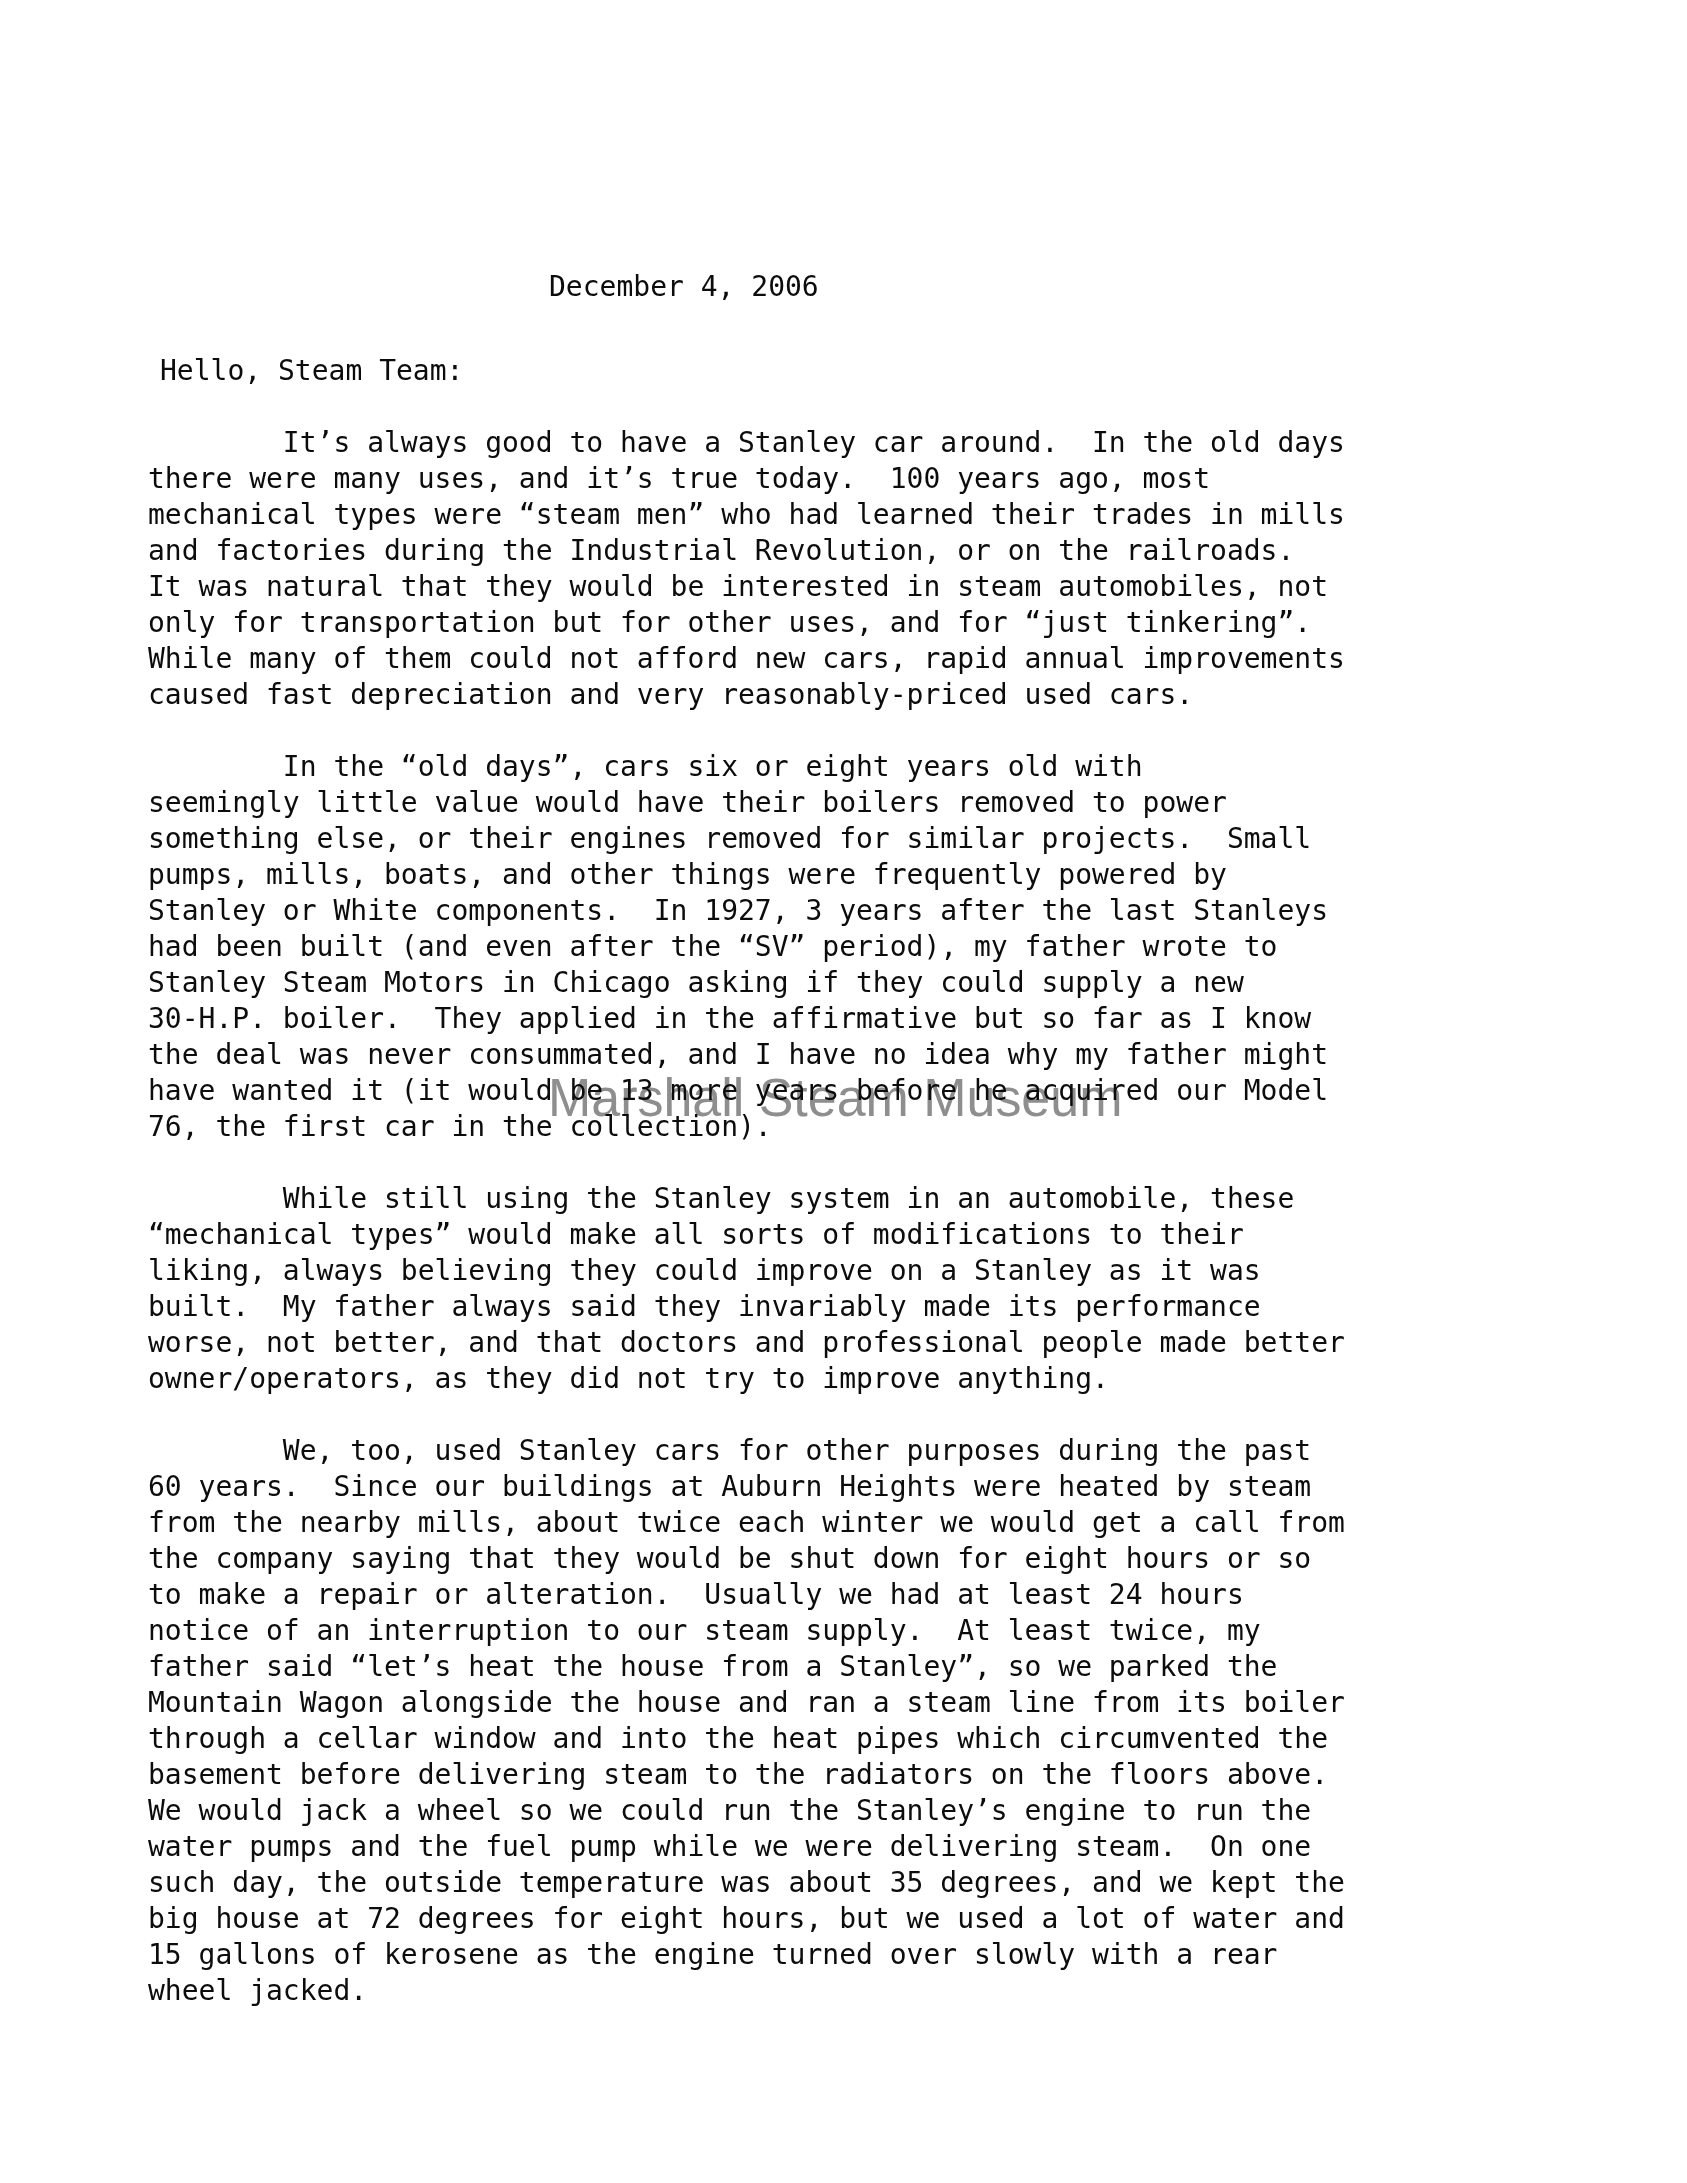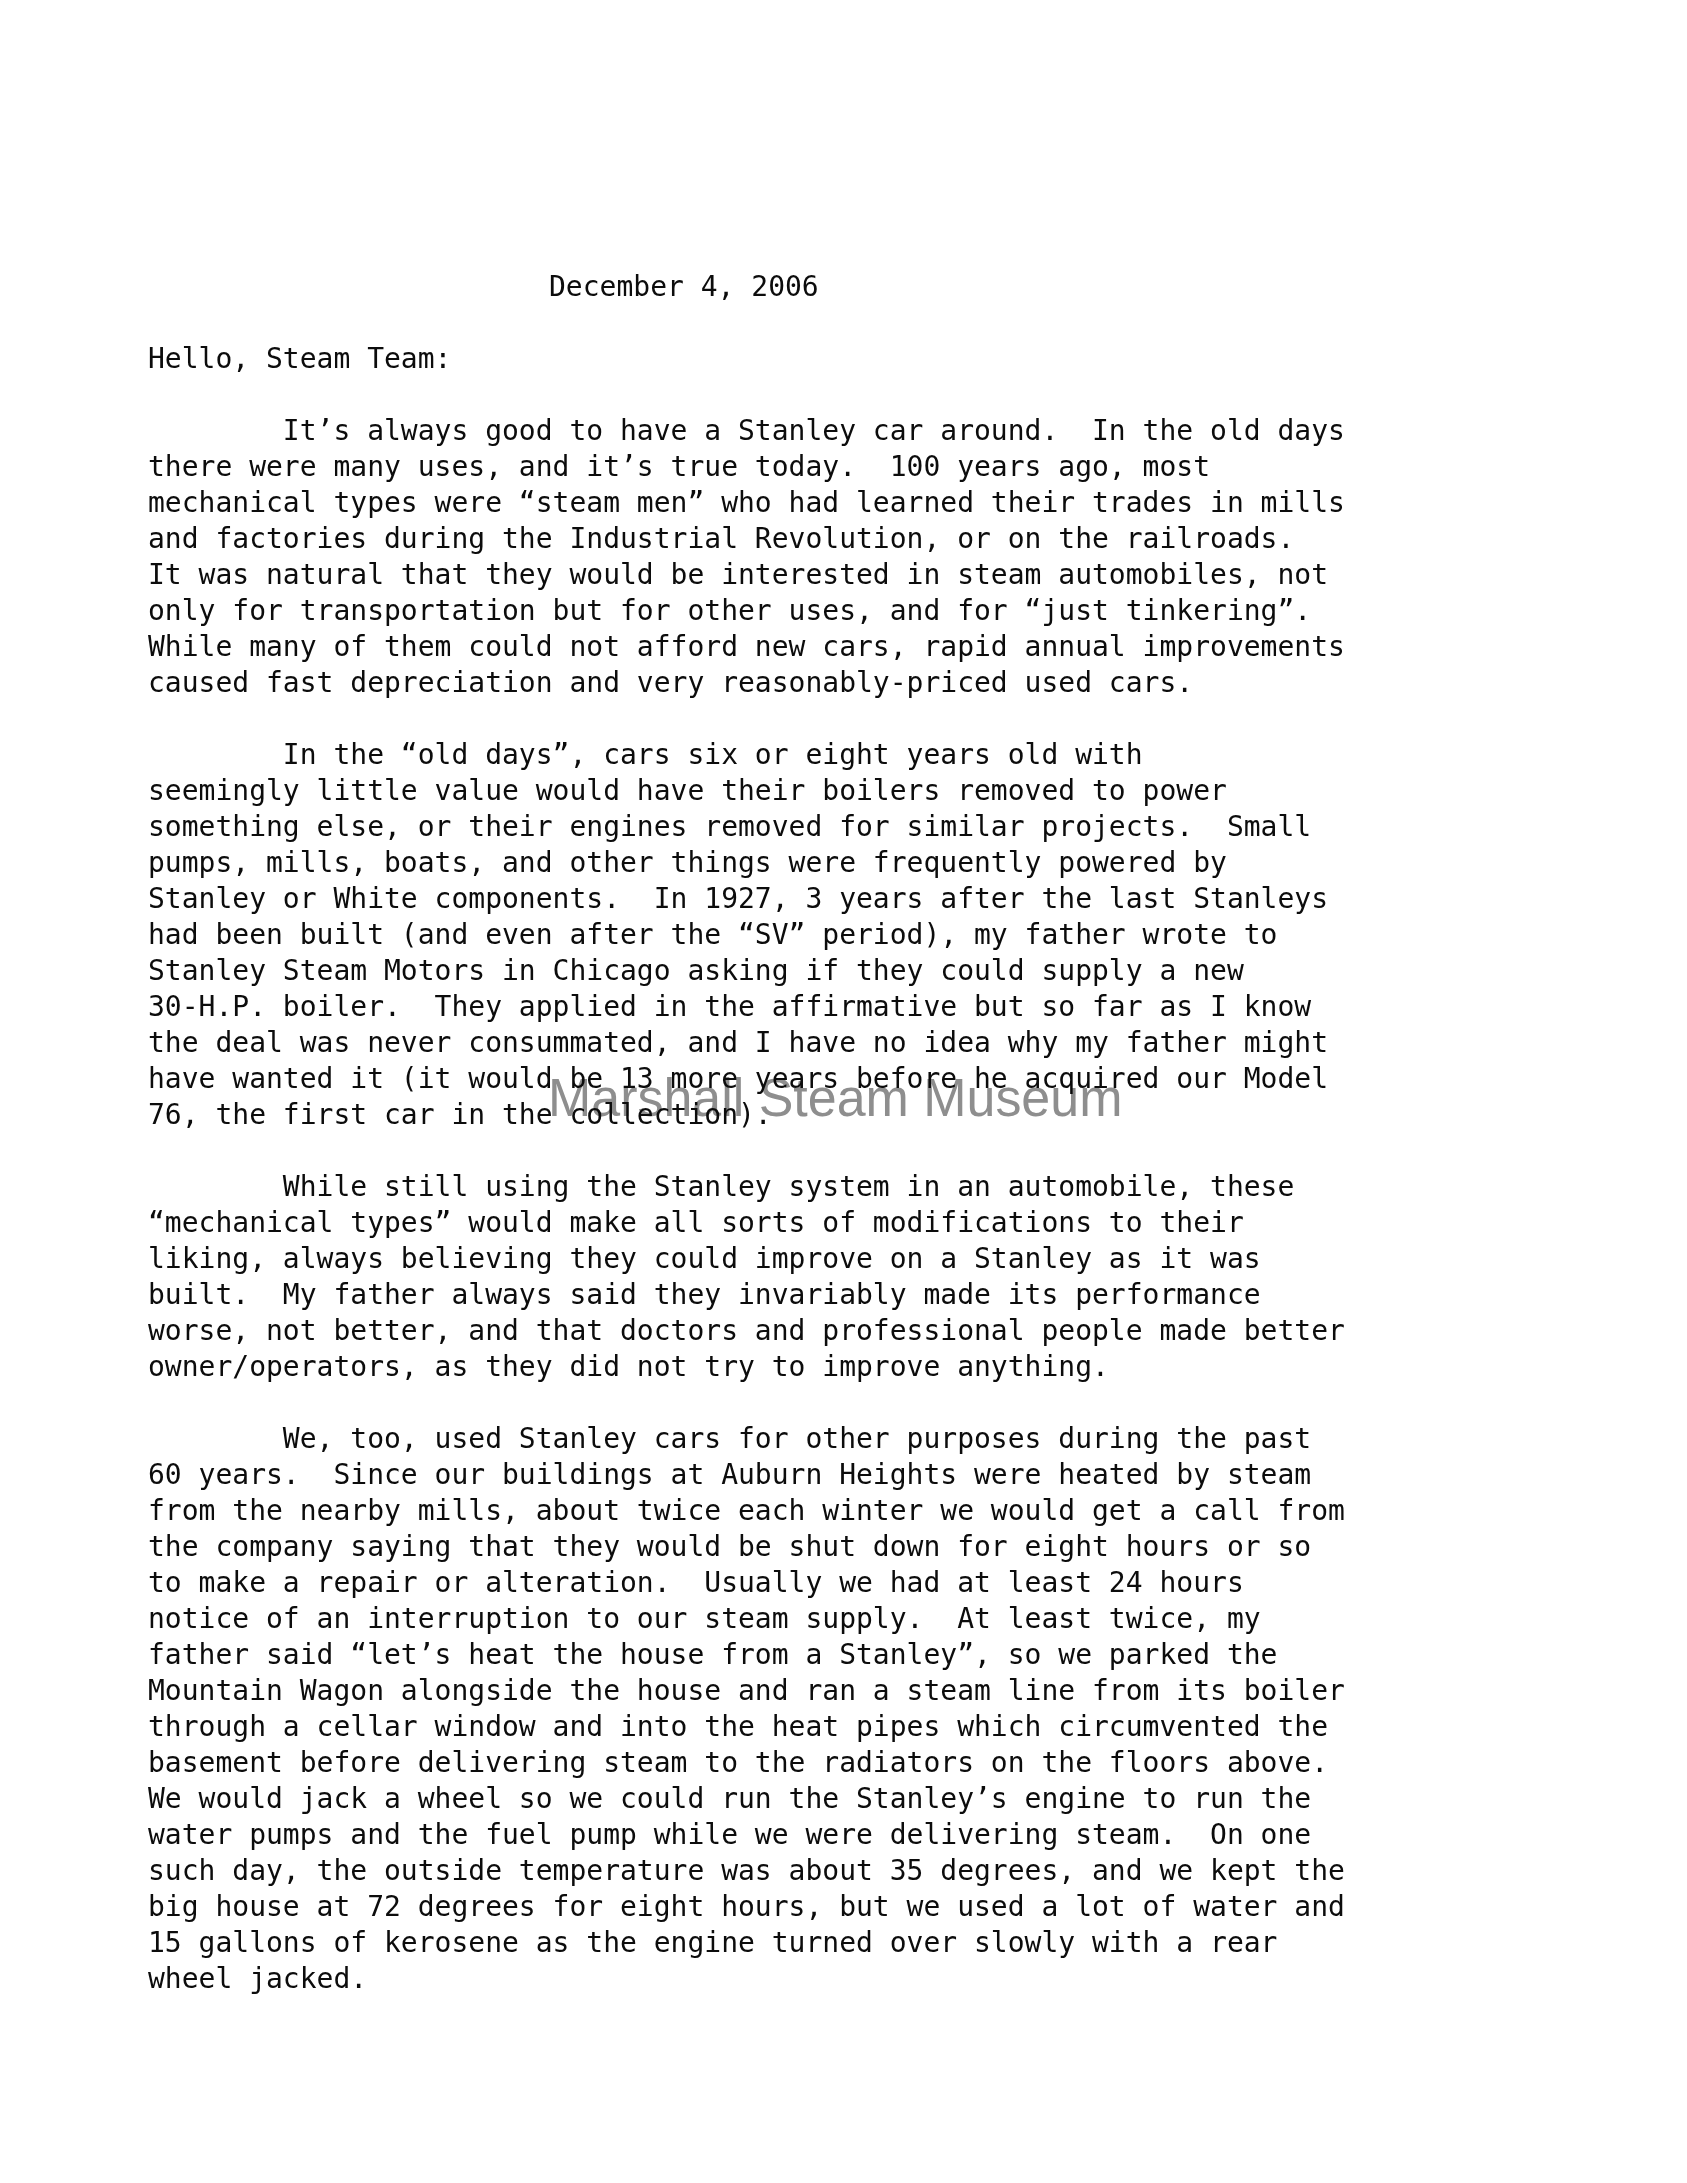--- a/index.html
+++ b/index.html
@@ -19,25 +19,25 @@
     color: #0c0c0c;
   }
   .letter {
     position: absolute;
     top: 269px;
     left: 148px;
     width: 1237px;
     z-index: 2;
   }
   .date-line {
-    margin: 0 0 36px 401px;
+    margin: 0 0 48px 401px;
     white-space: pre;
   }
   .salutation {
-    margin: 0 0 36px 0;
+    margin: 0 0 36px 12px;
     white-space: pre;
   }
   .para {
     margin: 16px 0 36px 0;
     white-space: pre;
     text-indent: 8ch;
   }
   .watermark {
     position: absolute;
     left: 548px;

